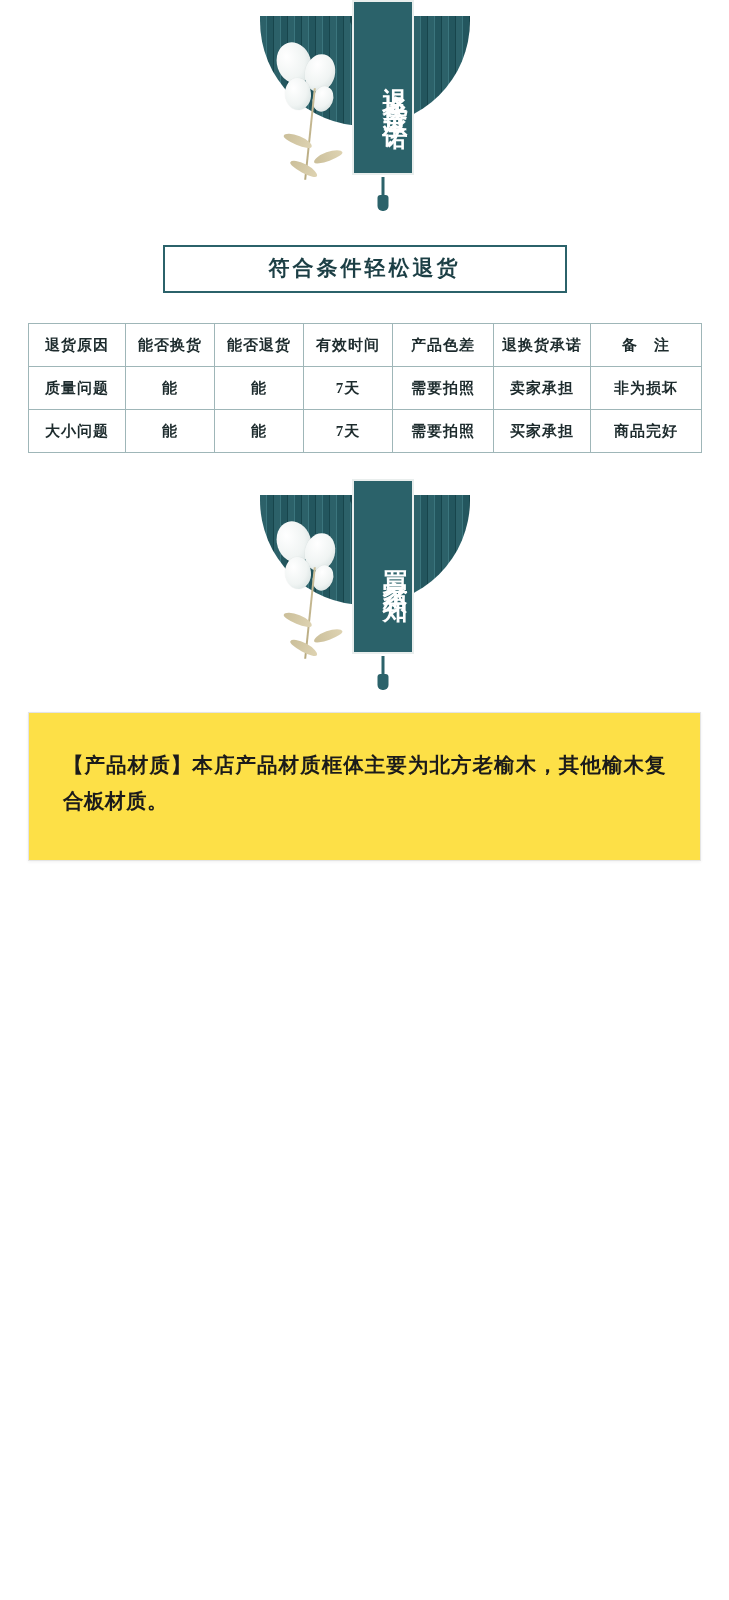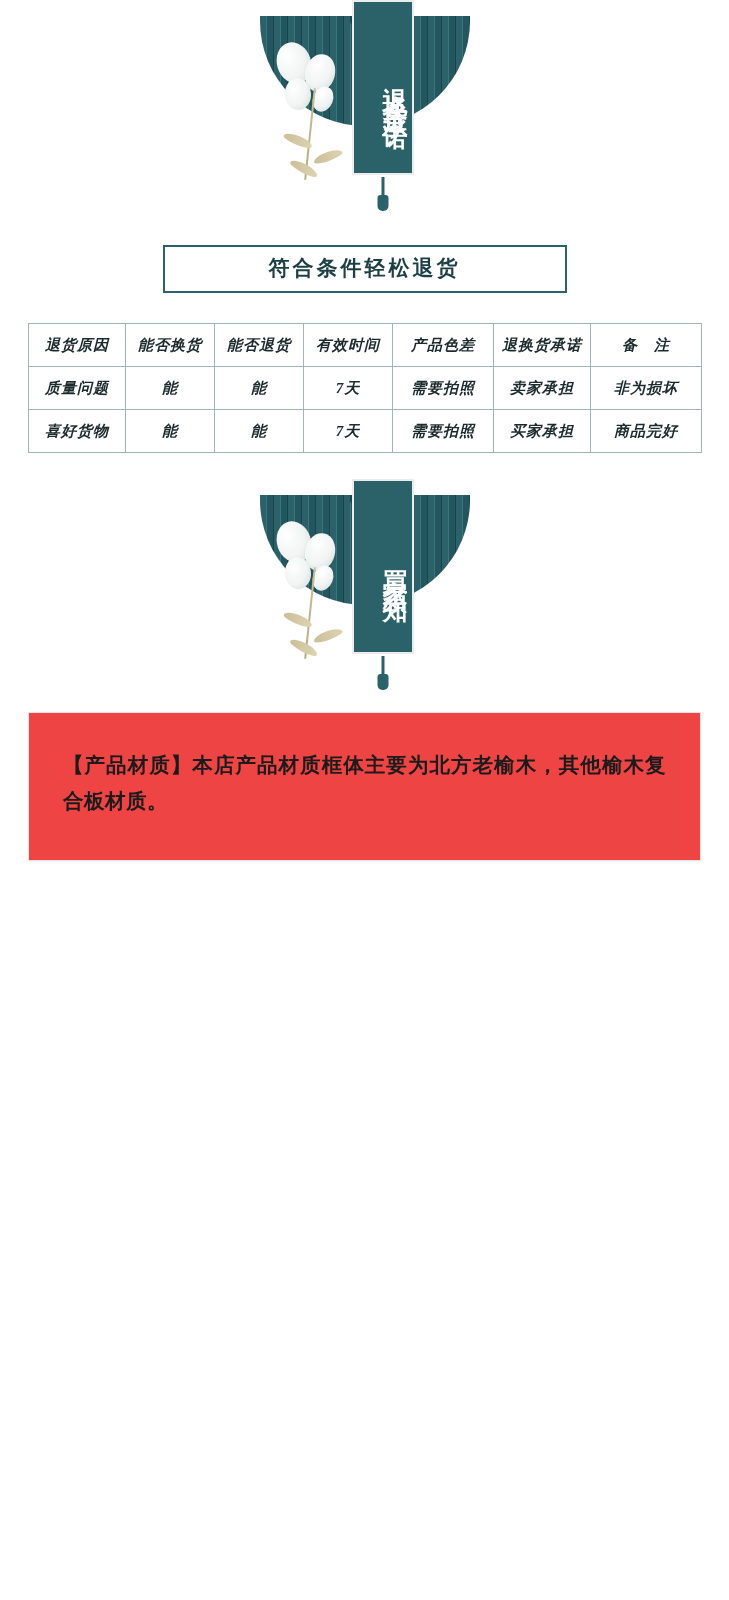--- a/index.html
+++ b/index.html
@@ -160,21 +160,20 @@
   }
 
   
   .table-wrap {
     margin: 30px 28px 0;
   }
   table.policy {
     border-collapse: collapse;
     width: 673px;
     table-layout: fixed;
-    font-style: italic;
   }
   table.policy th, table.policy td {
     border: 1px solid #9fb6b8;
     height: 40px;
     text-align: center;
     vertical-align: middle;
     font-size: 15px;
     color: #1d2b2d;
     letter-spacing: 1px;
     font-weight: bold;
@@ -187,21 +186,21 @@
   col.c2 { width: 89px; }
   col.c3 { width: 89px; }
   col.c4 { width: 101px; }
   col.c5 { width: 97px; }
   col.c6 { width: 111px; }
 
   
   .notice {
     position: relative;
     margin: 18px 28px 0;
-    background: #ef4444;
+    background: #fde047;
     border: 1px solid #e4e4e4;
     box-shadow: 0 1px 3px rgba(0,0,0,0.06);
     padding: 34px 34px 36px;
     box-sizing: border-box;
     width: 673px;
   }
   .notice p {
     margin: 0 0 4px;
     font-size: 20.5px;
     line-height: 1.78;
@@ -262,21 +261,21 @@
         <tr>
           <td>质量问题</td>
           <td>能</td>
           <td>能</td>
           <td>7天</td>
           <td>需要拍照</td>
           <td>卖家承担</td>
           <td>非为损坏</td>
         </tr>
         <tr>
-          <td>喜好货物</td>
+          <td>大小问题</td>
           <td>能</td>
           <td>能</td>
           <td>7天</td>
           <td>需要拍照</td>
           <td>买家承担</td>
           <td>商品完好</td>
         </tr>
       </tbody>
     </table>
   </div>

